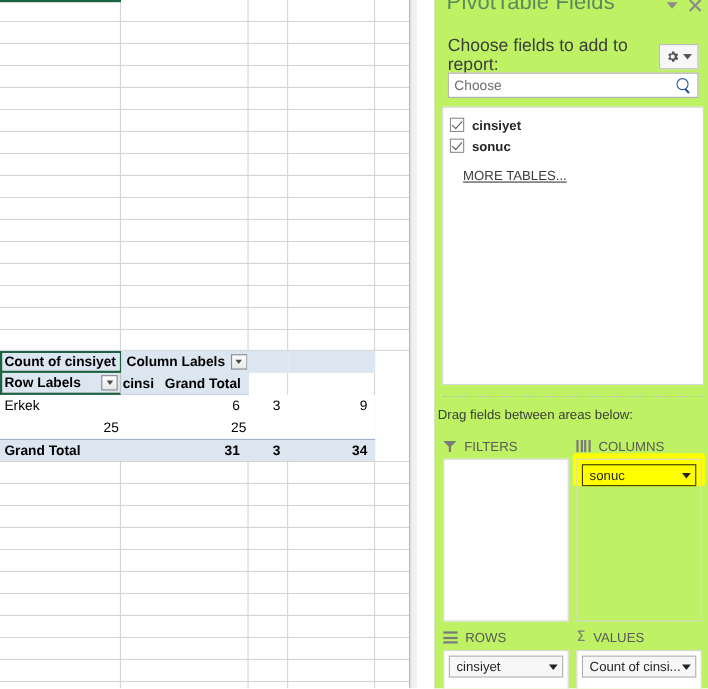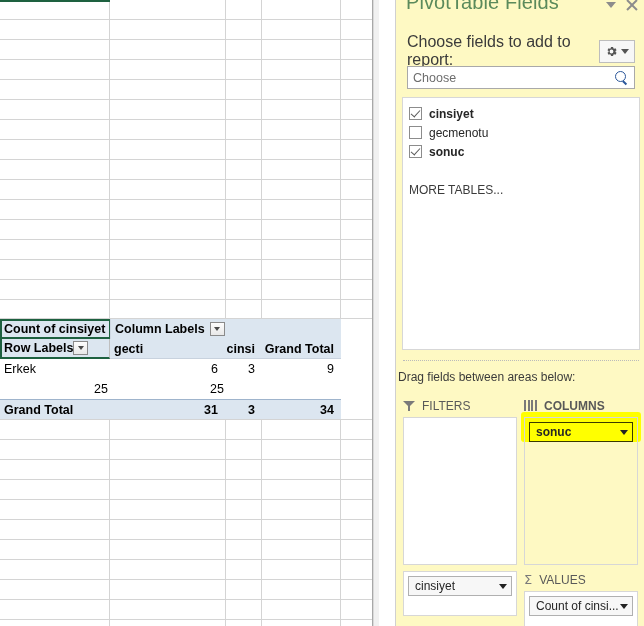--- a/index.html
+++ b/index.html
@@ -81,20 +81,21 @@
     font-weight: bold;
     padding: 0 2px 0 2px;
     font-size: 12.5px;
   }
   .pt-row.r-head2 .c-a {
     border-left: 2px solid #1e6140;
     border-right: 1px solid #bfbfbf;
     border-bottom: 2px solid #1e6140;
     background: #dce6f0;
     font-weight: bold;
+    justify-content: space-between;
     padding: 0 2px 0 2px;
   }
   .filter-btn {
     width: 15px; height: 14px;
     border: 1px solid #8a8a8a;
     background: linear-gradient(#fdfdfd, #e8e8e8);
     display: inline-flex; align-items: center; justify-content: center;
     flex: 0 0 auto;
   }
   .filter-btn .caret {
@@ -110,21 +111,21 @@
   }
   .pt-row.r-head1 .c-c, .pt-row.r-head1 .c-d { background: #dce6f0; }
   .pt-row .grid-b { border-bottom: 1px solid #c8d2de; }
   .totalline { border-top: 1px solid #9fb4cc; }
 
   
   #panel {
     position: absolute;
     left: 395px; top: 0;
     width: 249px; height: 626px;
-    background: #fef9c3;
+    background: #bef264;
     border-left: 1px solid #d0d0d0;
     font-size: 12px;
     color: #3b3b3b;
   }
   .panel-title {
     position: absolute;
     left: 10px; top: -9px;
     font-size: 20px;
     color: #5b8a5b;
     white-space: nowrap;
@@ -222,22 +223,22 @@
     content: "";
     position: absolute; left: 3px; top: 0px;
     width: 4px; height: 8px;
     border: solid #5a5a5a;
     border-width: 0 1.6px 1.6px 0;
     transform: rotate(42deg);
   }
   .field-name { font-size: 12px; color: #262626; }
   .field-name.on { font-weight: bold; }
   .more-tables {
-    padding-left: 6px; margin-top: 22px;
-    font-size: 12px; color: #3b3b3b;
+    padding-left: 18px; margin-top: 11px;
+    font-size: 12px; color: #3b3b3b; text-decoration: underline;
   }
 
   .dotted-sep {
     position: absolute; left: 7px; top: 360px;
     width: 236px; height: 0;
     border-top: 1px dotted #bbbbbb;
   }
   .drag-label {
     position: absolute; left: 2px; top: 370px;
     font-size: 12px; color: #3b3b3b;
@@ -360,21 +361,20 @@
       <div class="pt-cell c-d"></div>
     </div>
 
     <div class="pt-row r-head2">
       <div class="pt-cell c-a">
         <span>Row Labels</span>
         <span class="filter-btn">
           <span class="caret"></span>
         </span>
       </div>
-      <div class="pt-cell c-b hdr-blue bold grid-b">gecti</div>
       <div class="pt-cell c-c hdr-blue bold grid-b num">cinsi</div>
       <div class="pt-cell c-d hdr-blue bold grid-b num">Grand Total</div>
     </div>
 
     <div class="pt-row row-body">
       <div class="pt-cell c-a">Erkek</div>
       <div class="pt-cell c-b num">6</div>
       <div class="pt-cell c-c num">3</div>
       <div class="pt-cell c-d num">9</div>
     </div>
@@ -418,62 +418,66 @@
       <span class="search-text">Choose</span>
       <span class="mag"></span>
     </div>
 
     <div class="fieldlist">
       <div class="field-item">
         <span class="cbx checked"></span>
         <span class="field-name on">cinsiyet</span>
       </div>
       <div class="field-item">
-        <span class="cbx"></span>
-        <span class="field-name">gecmenotu</span>
-      </div>
-      <div class="field-item">
         <span class="cbx checked"></span>
         <span class="field-name on">sonuc</span>
       </div>
       <div class="more-tables">MORE TABLES...</div>
     </div>
 
     <div class="dotted-sep"></div>
 
     <div class="drag-label">Drag fields between areas below:</div>
 
     <div class="area" style="left:7px; top:397px; width:114px;">
       <div class="area-hdr">
         <span class="ic-funnel"></span>
         <span>FILTERS</span>
       </div>
       <div class="area-box" style="height:148px;"></div>
     </div>
 
-    <div class="area" style="left:128px; top:397px; width:114px;font-weight:bold;">
+    <div class="area" style="left:128px; top:397px; width:114px;">
       <div class="area-hdr">
         <span class="ic-cols">
           <i></i>
             <i></i>
             <i></i>
             <i></i>
         </span>
         <span>COLUMNS</span>
       </div>
       <div class="hl-marker" style="left:-3px; top:15px; width:120px; height:30px; border-radius:3px;"></div>
       <div class="area-box" style="height:148px; position:relative; z-index:1; background:transparent; border-color:#d7d7d7;">
         <div class="pill hl">
           <span>sonuc</span>
           <span class="small-caret"></span>
         </div>
       </div>
     </div>
 
     <div class="area" style="left:7px; top:571px; width:114px;">
+      <div class="area-hdr">
+        <span class="ic-rows">
+          <i></i>
+            <i></i>
+            <i></i>
+        </span>
+        <span>ROWS</span>
+      </div>
       <div class="area-box" style="height:45px;">
         <div class="pill">
           <span>cinsiyet</span>
           <span class="small-caret"></span>
         </div>
       </div>
     </div>
 
     <div class="area" style="left:128px; top:571px; width:114px;">
       <div class="area-hdr">

